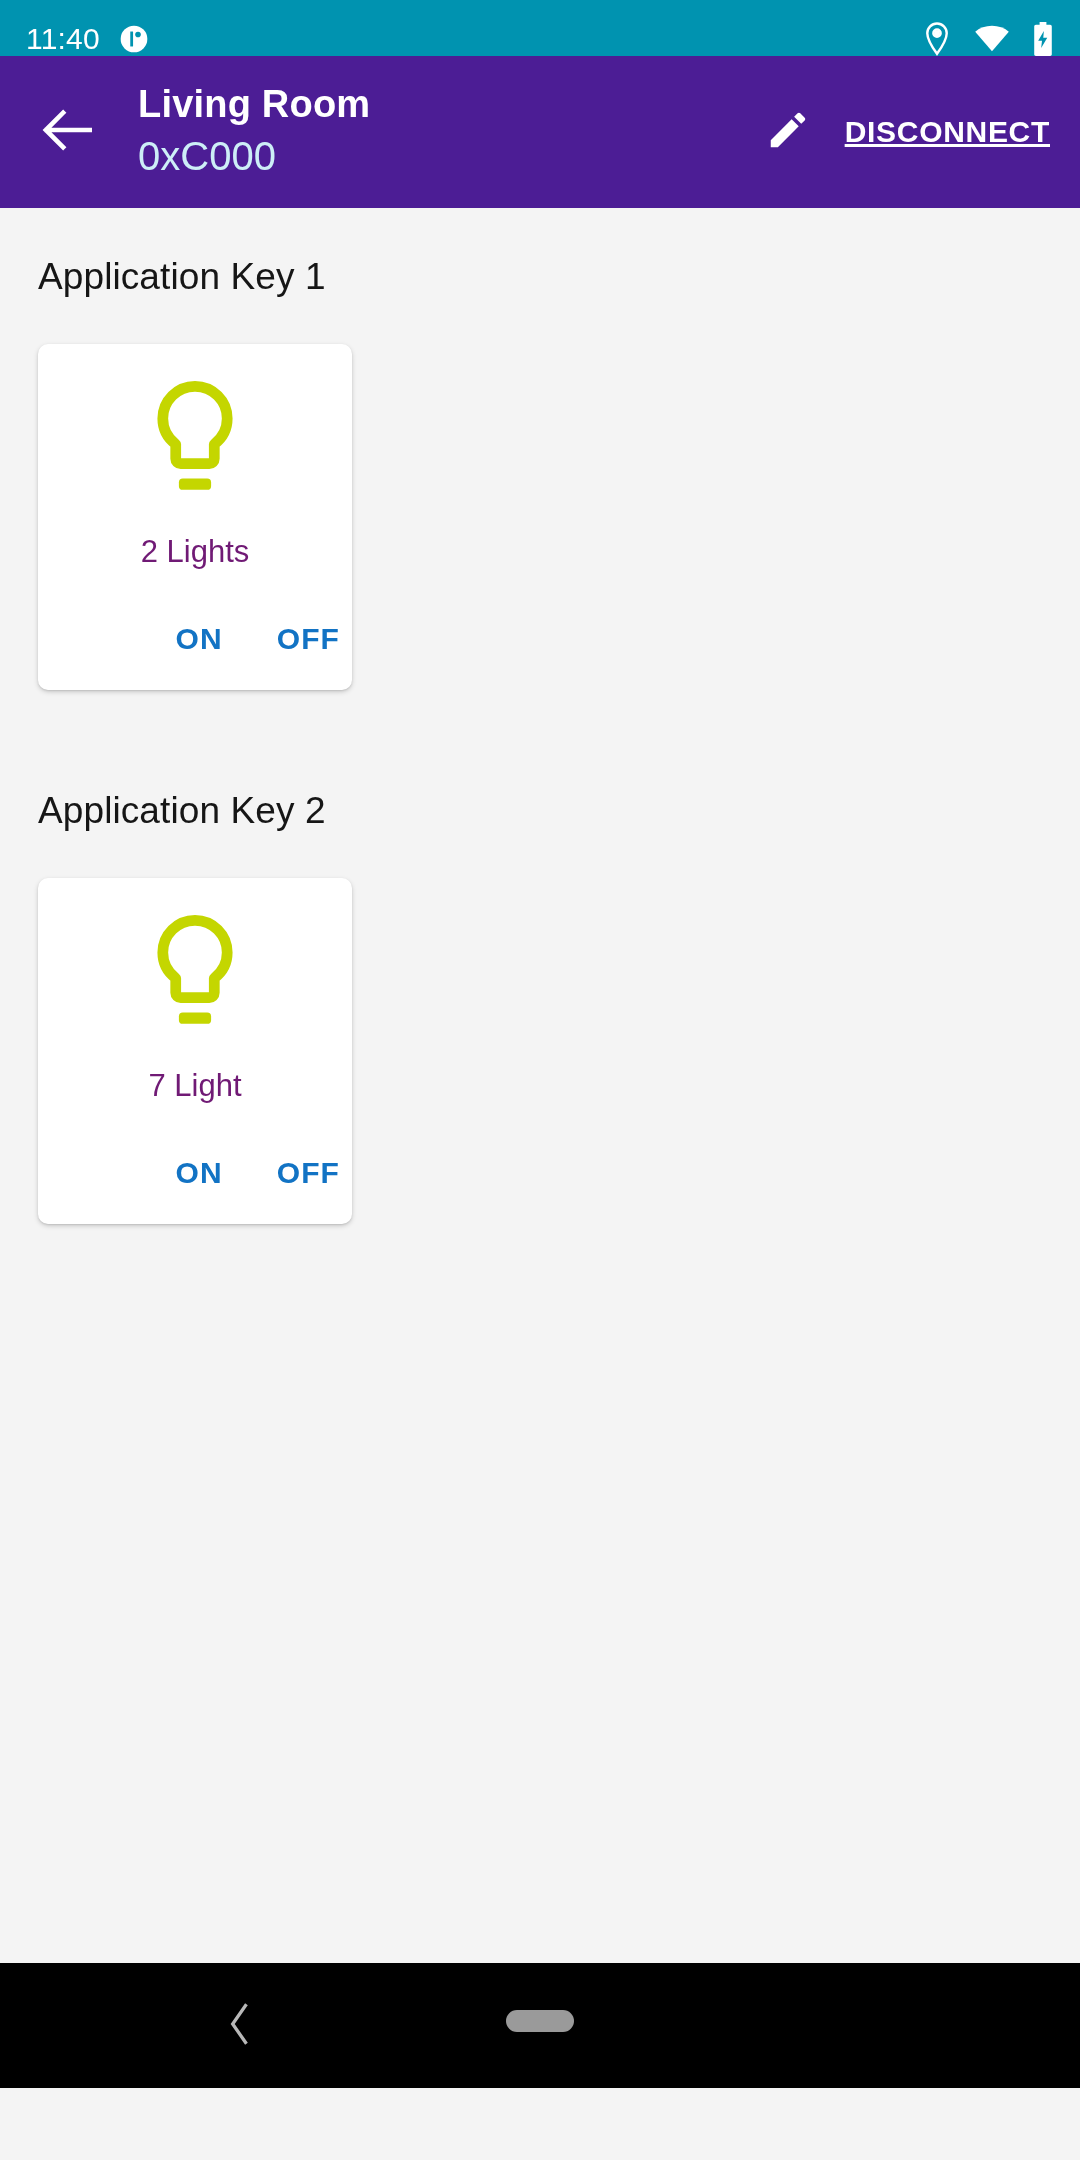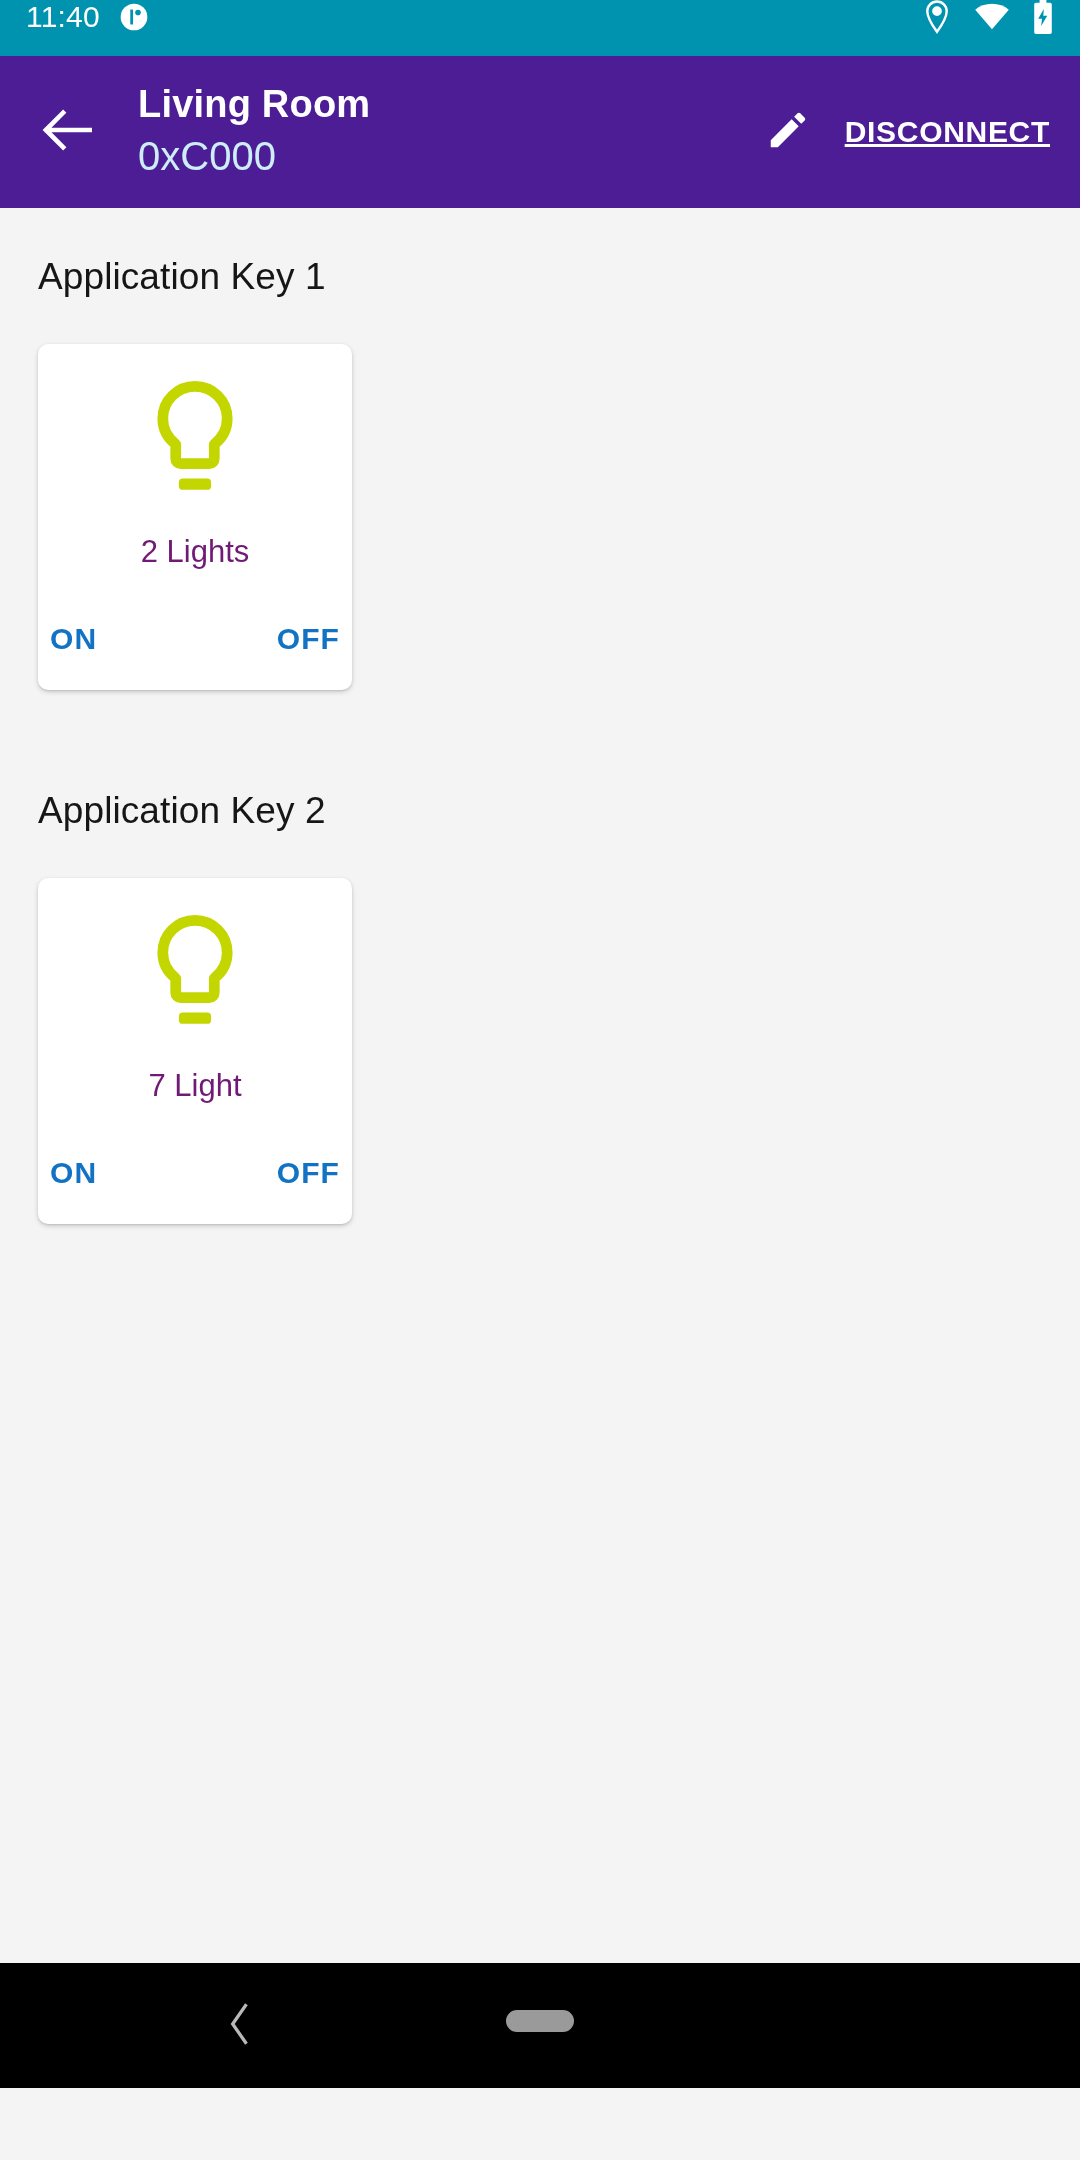--- a/index.html
+++ b/index.html
@@ -9,21 +9,21 @@
     background:#f4f4f4;
     overflow:hidden;
     position:relative;
   }
 
   
   .status-bar{
     height:56px;
     background:#0093b0;
     display:flex;
-    align-items:flex-start;
+    align-items:flex-end;
     padding:0 26px;
     color:#ffffff;
   }
   .status-left{ display:flex; align-items:center; gap:18px; }
   .status-time{ font-size:30px; letter-spacing:.2px; font-weight:400; }
   .status-spacer{ flex:1; }
   .status-right{ display:flex; align-items:center; gap:22px; }
   .status-right svg, .status-left svg{ display:block; }
 
   
@@ -102,21 +102,21 @@
   .card-label{
     margin-top:28px;
     font-size:31px;
     color:#701a75;
     font-weight:400;
   }
   .card-actions{
     margin-top:44px;
     display:flex;
     align-items:center;
-    justify-content:space-between;
+    justify-content:flex-end;
     gap:30px;
     width:100%;
   }
   .card-btn{
     color:#1273c4;
     font-size:30px;
     font-weight:700;
     letter-spacing:1.1px;
     padding:8px 12px;
   }

